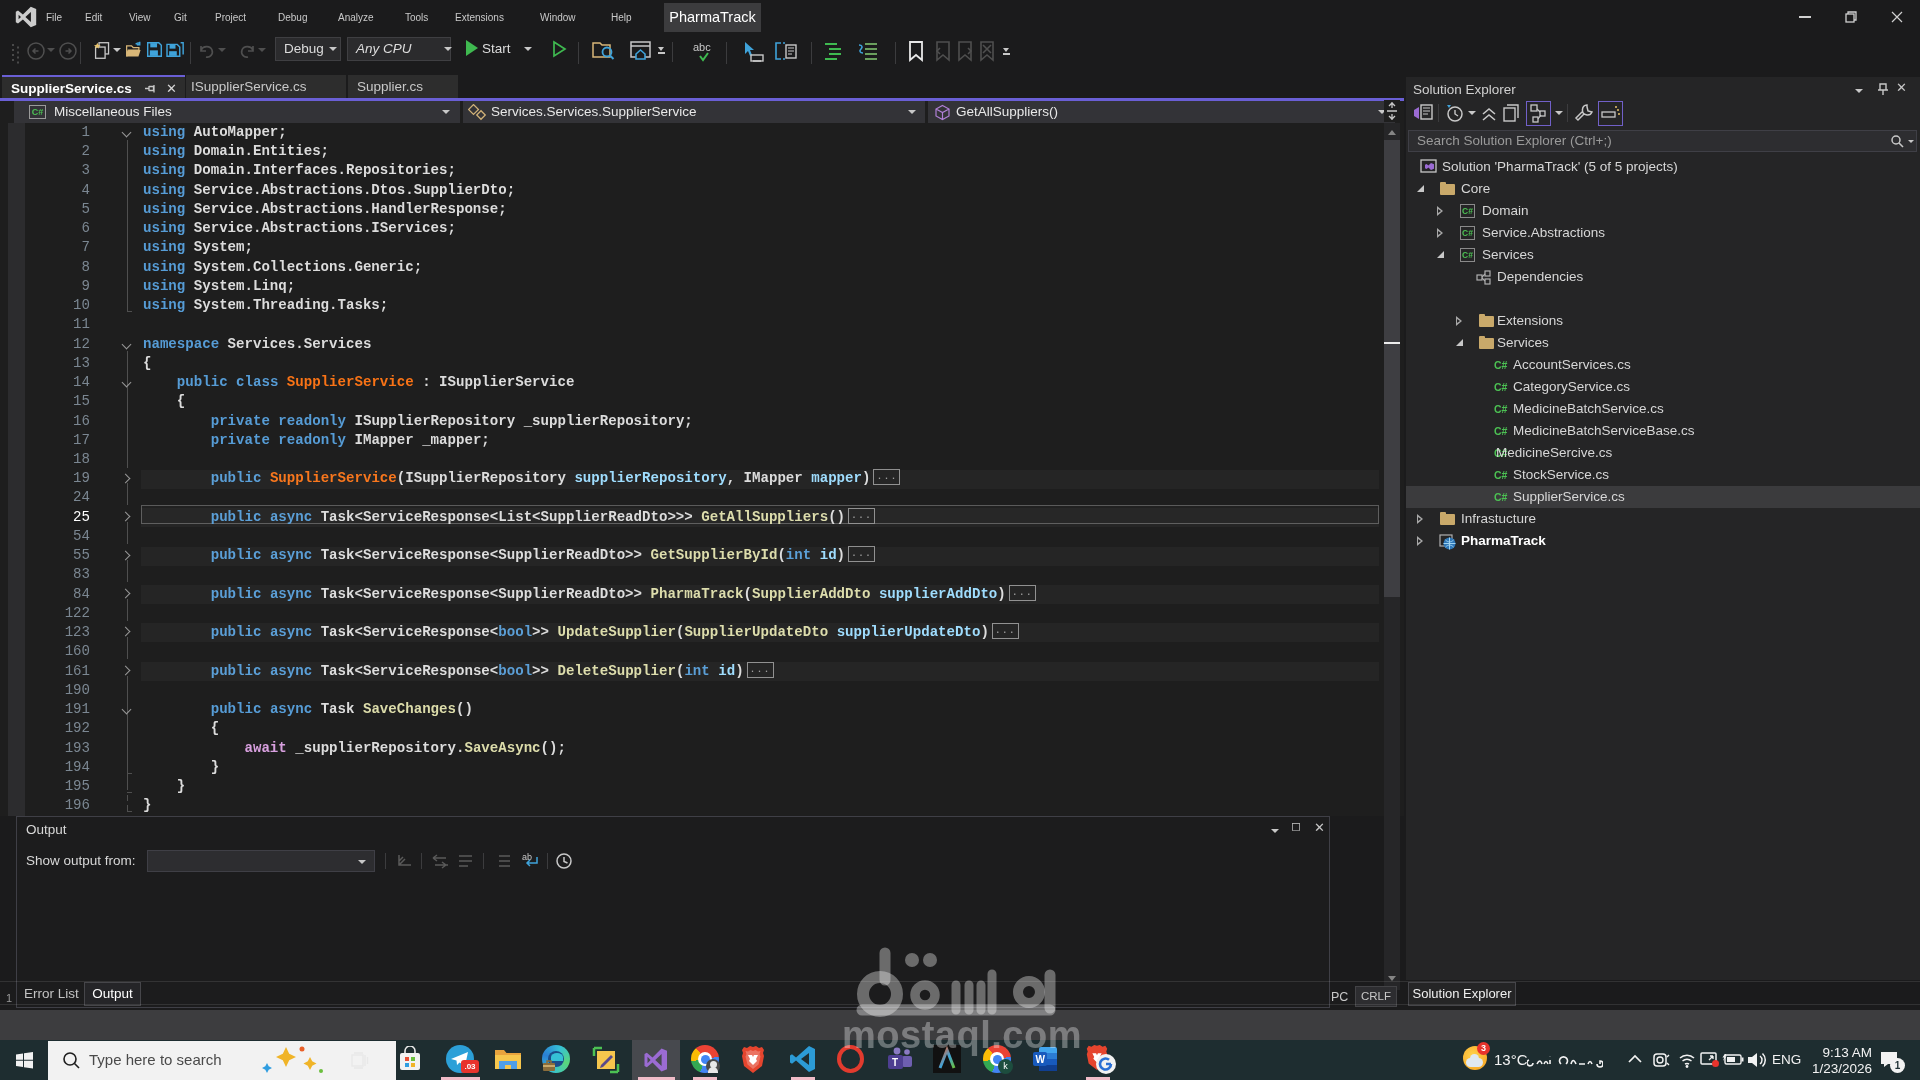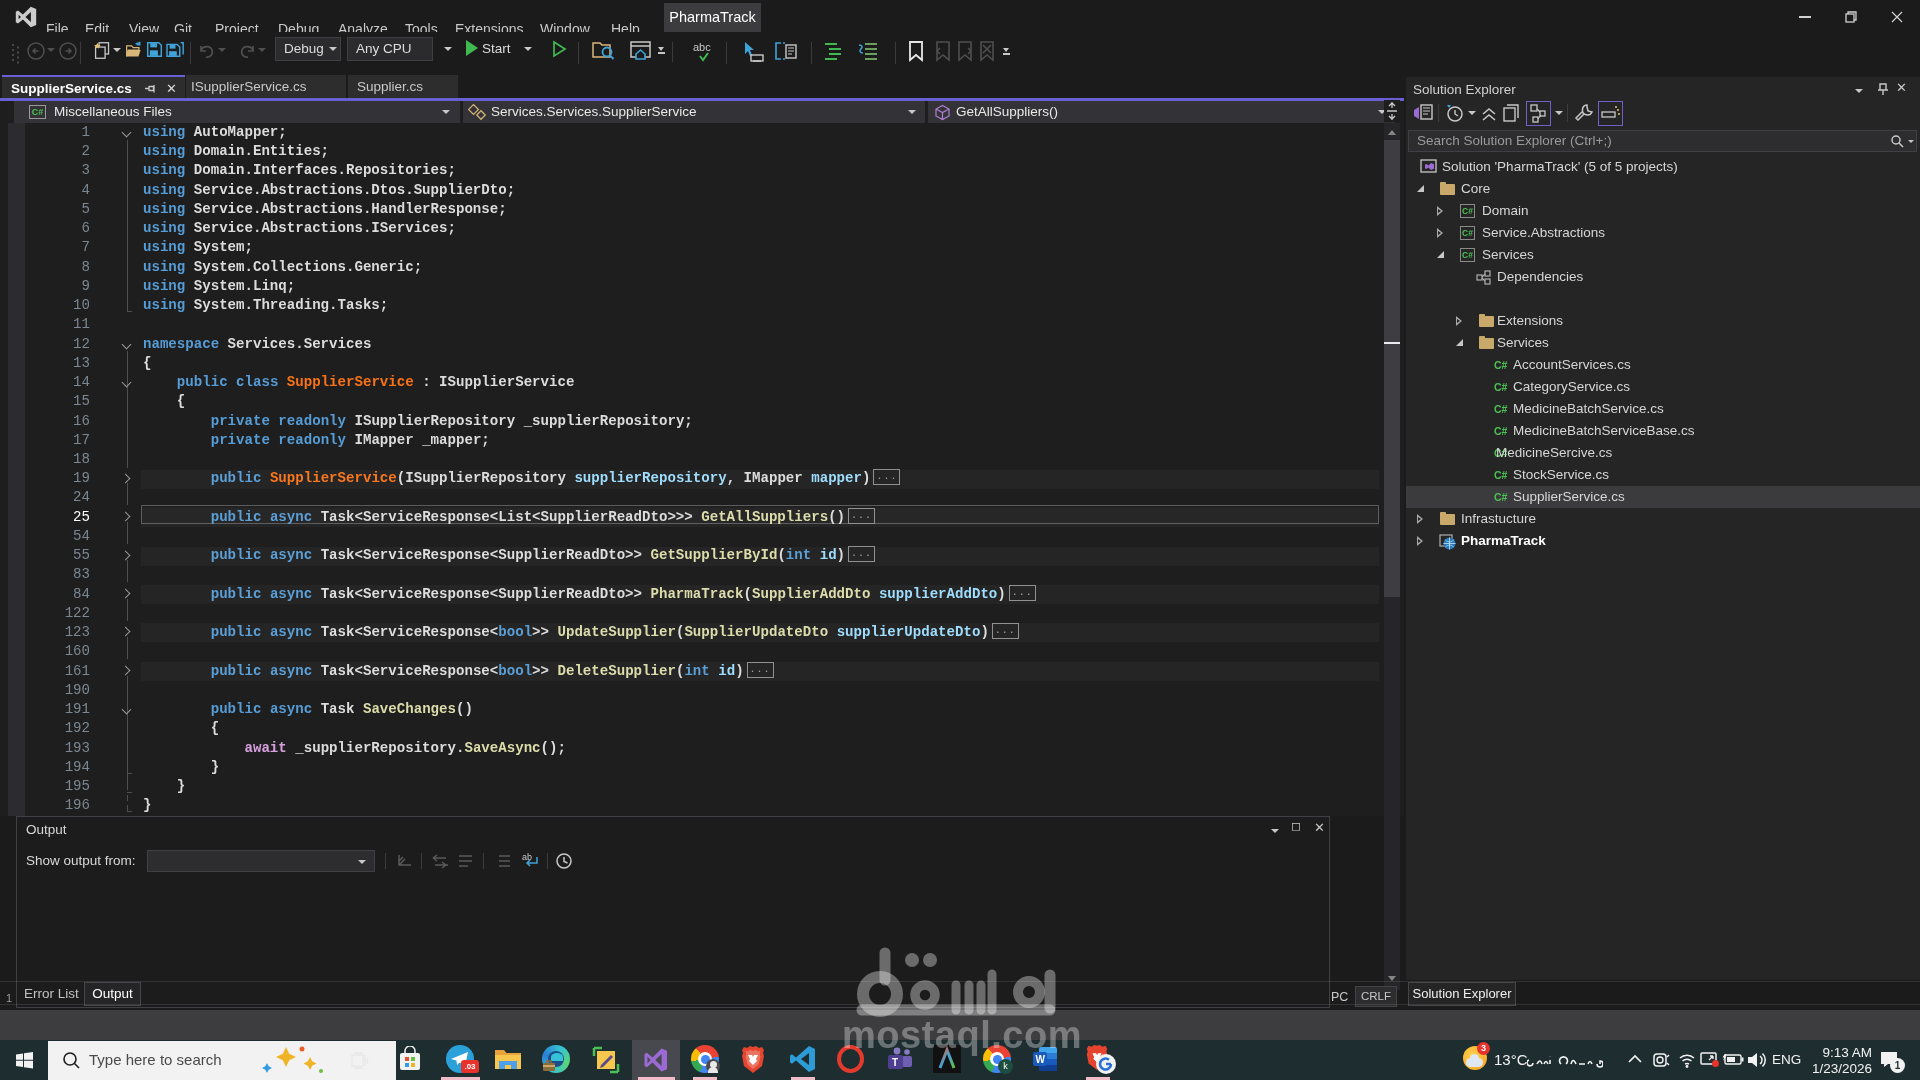--- a/index.html
+++ b/index.html
@@ -2,21 +2,21 @@
 <html><head>
 <meta charset="utf-8">
 <style>
 * { margin:0; padding:0; box-sizing:border-box; }
 html,body { width:1920px; height:1080px; overflow:hidden; background:#1e1e1e;
   font-family:"Liberation Sans", sans-serif; }
 #stage { position:absolute; left:0; top:0; width:1920px; height:1080px; background:#1b1b1c; }
 .abs { position:absolute; }
 
 #titlebar { left:0; top:0; width:1920px; height:32px; background:#1b1b1c; }
-.menuitem { position:absolute; top:21px; font-size:14px; color:#c9c9c9; }
+.menuitem { position:absolute; top:12px; font-size:10px; color:#c9c9c9; }
 #vslogo { left:14px; top:5px; }
 #pharmbox { left:664px; top:3px; width:97px; height:29px; background:#3c3c3e; color:#ffffff;
   font-size:14.5px; text-align:center; line-height:29px; }
 
 #toolbar { left:0; top:32px; width:1920px; height:45px; background:#1b1b1c; }
 .tbsep { position:absolute; top:10px; width:1px; height:22px; background:#3c3c3e; }
 .combo { position:absolute; top:5px; height:24px; background:#2b2b2d; border:1px solid #3f3f42;
   color:#dcdcdc; font-size:13.5px; line-height:22px; padding-left:8px; }
 .dda { position:absolute; width:0; height:0; border-left:4px solid transparent;
   border-right:4px solid transparent; border-top:4px solid #c8c8c8; }
@@ -160,21 +160,21 @@
     <path d="M4 5 v5 h5 M4 9 c2-4 9-5 11 0 c1.5 4-2 8-6 7" fill="none" stroke="#4f4f4f" stroke-width="1.7"></path>
   </svg>
   <div class="dda" style="left:218px; top:16px; border-top-color:#4f4f4f;"></div>
   <svg class="abs" style="left:237px; top:9px;" width="20" height="20" viewBox="0 0 20 20">
     <path d="M16 5 v5 h-5 M16 9 c-2-4-9-5-11 0 c-1.5 4 2 8 6 7" fill="none" stroke="#4f4f4f" stroke-width="1.7"></path>
   </svg>
   <div class="dda" style="left:258px; top:16px; border-top-color:#4f4f4f;"></div>
 
   <div class="combo" style="left:275px; width:66px;">Debug</div>
   <div class="dda" style="left:329px; top:15px;"></div>
-  <div class="combo" style="left:347px; width:86px;">Any CPU</div>
+  <div class="combo" style="left:347px; width:104px;font-style:italic;">Any CPU</div>
   <div class="dda" style="left:444px; top:15px;"></div>
 
   <div class="abs" style="left:466px; top:8px; width:0; height:0; border-left:12px solid #3fb950; border-top:8px solid transparent; border-bottom:8px solid transparent;"></div>
   <span class="abs" style="left:482px; top:9px; font-size:13.5px; color:#dcdcdc;">Start</span>
   <div class="dda" style="left:524px; top:15px;"></div>
   <svg class="abs" style="left:552px; top:8px;" width="16" height="18" viewBox="0 0 16 18">
     <path d="M2 2 L13 9 L2 16 Z" fill="none" stroke="#3fb950" stroke-width="1.7"></path>
   </svg>
   <div class="tbsep" style="left:578px;"></div>
 

